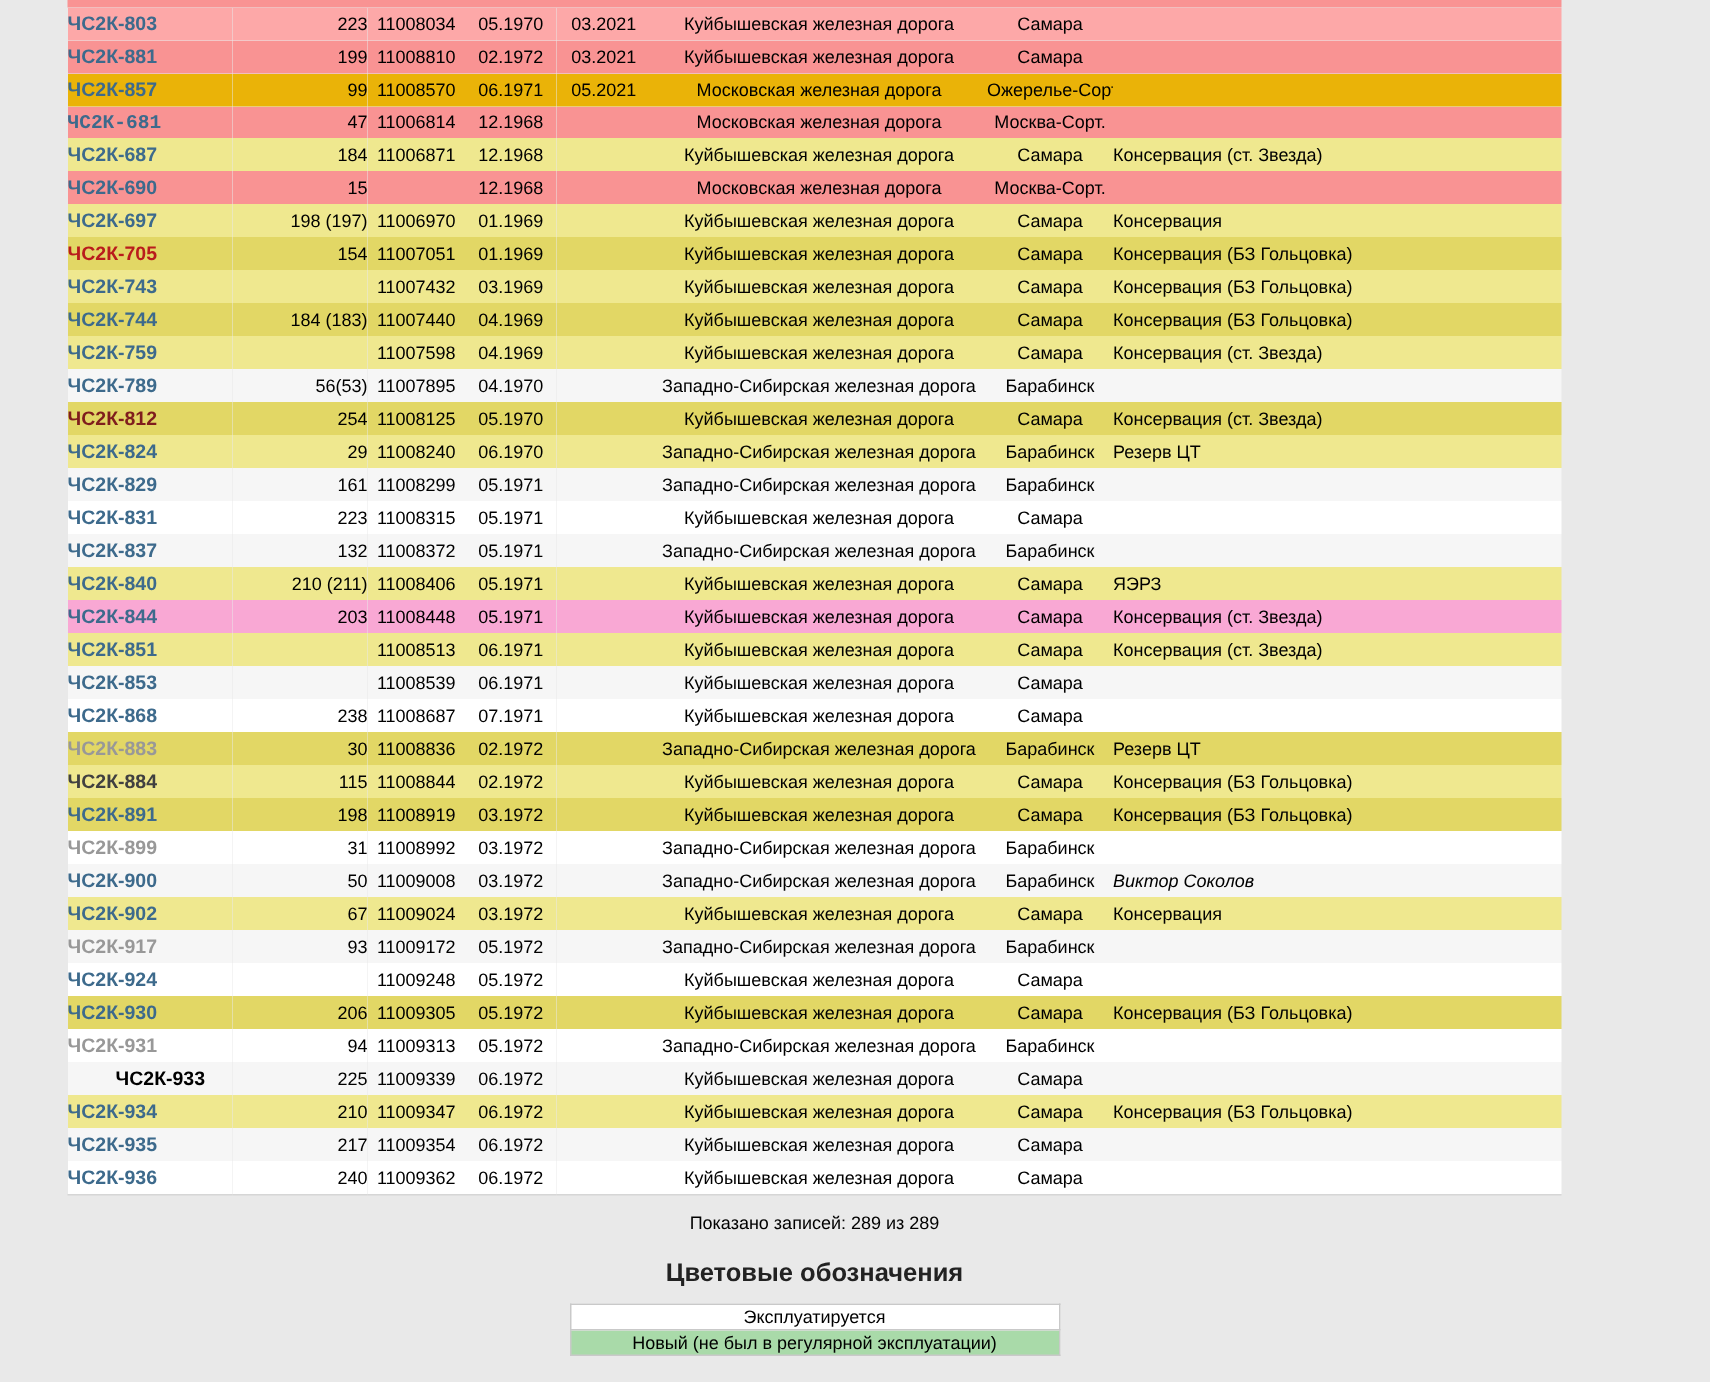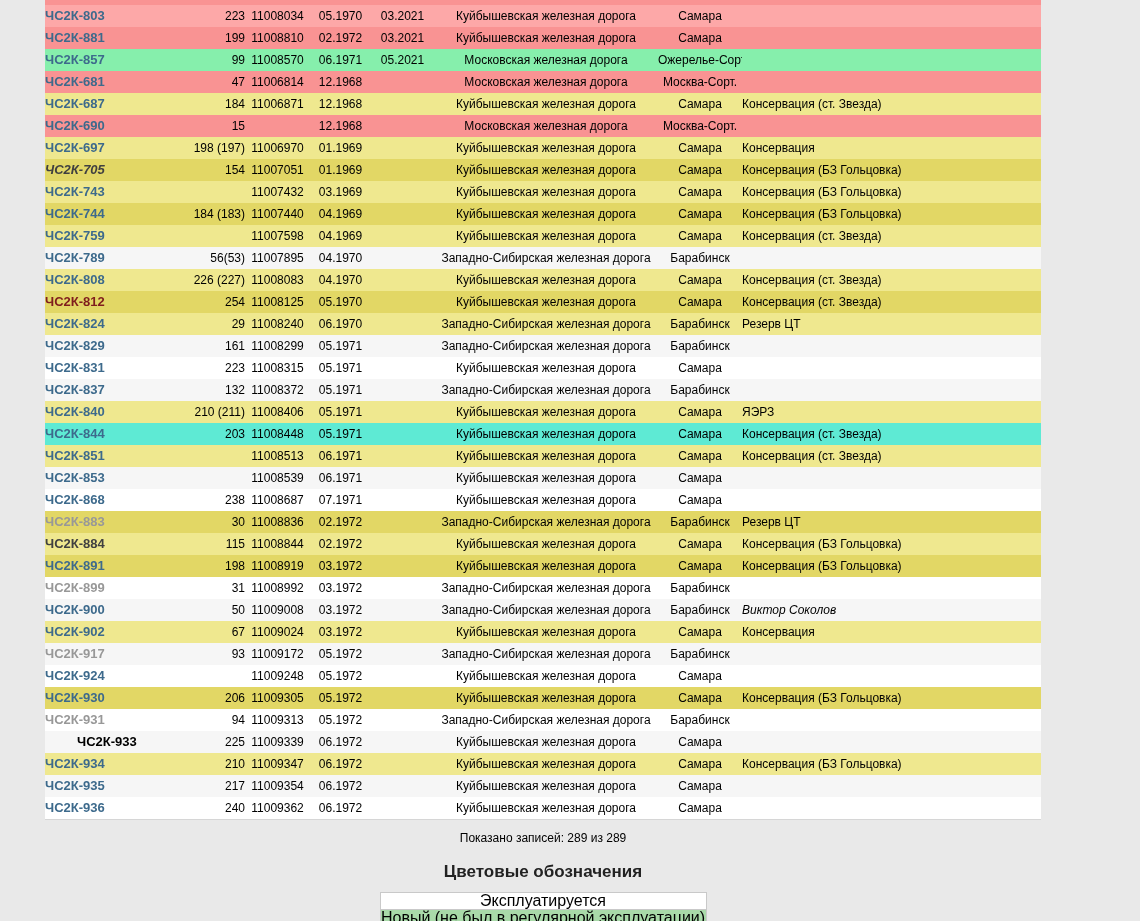--- a/index.html
+++ b/index.html
@@ -62,21 +62,21 @@
   }
   table.legend-table {
     margin: 10px auto 0 auto;
     border-collapse: collapse;
     width: 327px;
     background: #ffffff;
   }
   table.legend-table td {
     border: 1px solid #c9c9c9;
     text-align: center;
-    font-size: 16px;
+    font-size: 12px;
     line-height: 16px;
     height: 16px;
     padding: 0;
     color: #000;
     white-space: nowrap;
   }
 </style>
 </head>
 <body style="background: rgb(233, 233, 233);">
 
@@ -108,32 +108,32 @@
         <tr class="loco-row" style="background: rgb(249, 147, 147);">
     <td class="c-num"><a href="#" class="loco-link" style="color: rgb(61, 106, 140);">ЧС2К-881</a></td>
     <td class="c-factory">199</td>
     <td class="c-serial">11008810</td>
     <td class="c-built">02.1972</td>
     <td class="c-retired">03.2021</td>
     <td class="c-railway">Куйбышевская железная дорога</td>
     <td class="c-depot">Самара</td>
     <td class="c-note"></td>
   </tr>
-        <tr class="loco-row" style="background: #86efac;">
+        <tr class="loco-row" style="background: #eab308;">
     <td class="c-num"><a href="#" class="loco-link" style="color: rgb(61, 106, 140);">ЧС2К-857</a></td>
     <td class="c-factory">99</td>
     <td class="c-serial">11008570</td>
     <td class="c-built">06.1971</td>
     <td class="c-retired">05.2021</td>
     <td class="c-railway">Московская железная дорога</td>
     <td class="c-depot">Ожерелье-Сорт.</td>
     <td class="c-note"></td>
   </tr>
         <tr class="loco-row" style="background: rgb(249, 147, 147);">
-    <td class="c-num"><a href="#" class="loco-link" style="color: rgb(61, 106, 140);">ЧС2К-681</a></td>
+    <td class="c-num"><a href="#" class="loco-link" style="color: rgb(61, 106, 140); font-family: Liberation Mono, monospace;">ЧС2К-681</a></td>
     <td class="c-factory">47</td>
     <td class="c-serial">11006814</td>
     <td class="c-built">12.1968</td>
     <td class="c-retired"></td>
     <td class="c-railway">Московская железная дорога</td>
     <td class="c-depot">Москва-Сорт.</td>
     <td class="c-note"></td>
   </tr>
         <tr class="loco-row" style="background: rgb(239, 232, 143);">
     <td class="c-num"><a href="#" class="loco-link" style="color: rgb(61, 106, 140);">ЧС2К-687</a></td>
@@ -159,21 +159,21 @@
     <td class="c-num"><a href="#" class="loco-link" style="color: rgb(61, 106, 140);">ЧС2К-697</a></td>
     <td class="c-factory">198 (197)</td>
     <td class="c-serial">11006970</td>
     <td class="c-built">01.1969</td>
     <td class="c-retired"></td>
     <td class="c-railway">Куйбышевская железная дорога</td>
     <td class="c-depot">Самара</td>
     <td class="c-note">Консервация</td>
   </tr>
         <tr class="loco-row" style="background: rgb(226, 215, 101);">
-    <td class="c-num"><a href="#" class="loco-link" style="color: #404040; font-style: italic;">ЧС2К-705</a></td>
+    <td class="c-num"><a href="#" class="loco-link" style="color: #b91c1c;">ЧС2К-705</a></td>
     <td class="c-factory">154</td>
     <td class="c-serial">11007051</td>
     <td class="c-built">01.1969</td>
     <td class="c-retired"></td>
     <td class="c-railway">Куйбышевская железная дорога</td>
     <td class="c-depot">Самара</td>
     <td class="c-note">Консервация (БЗ Гольцовка)</td>
   </tr>
         <tr class="loco-row" style="background: rgb(239, 232, 143);">
     <td class="c-num"><a href="#" class="loco-link" style="color: rgb(61, 106, 140);">ЧС2К-743</a></td>
@@ -208,30 +208,20 @@
         <tr class="loco-row" style="background: rgb(246, 246, 246);">
     <td class="c-num"><a href="#" class="loco-link" style="color: rgb(61, 106, 140);">ЧС2К-789</a></td>
     <td class="c-factory">56(53)</td>
     <td class="c-serial">11007895</td>
     <td class="c-built">04.1970</td>
     <td class="c-retired"></td>
     <td class="c-railway">Западно-Сибирская железная дорога</td>
     <td class="c-depot">Барабинск</td>
     <td class="c-note"></td>
   </tr>
-        <tr class="loco-row" style="background: rgb(239, 232, 143);">
-    <td class="c-num"><a href="#" class="loco-link" style="color: rgb(61, 106, 140);">ЧС2К-808</a></td>
-    <td class="c-factory">226 (227)</td>
-    <td class="c-serial">11008083</td>
-    <td class="c-built">04.1970</td>
-    <td class="c-retired"></td>
-    <td class="c-railway">Куйбышевская железная дорога</td>
-    <td class="c-depot">Самара</td>
-    <td class="c-note">Консервация (ст. Звезда)</td>
-  </tr>
         <tr class="loco-row" style="background: rgb(226, 215, 101);">
     <td class="c-num"><a href="#" class="loco-link" style="color: #7f1d1d;">ЧС2К-812</a></td>
     <td class="c-factory">254</td>
     <td class="c-serial">11008125</td>
     <td class="c-built">05.1970</td>
     <td class="c-retired"></td>
     <td class="c-railway">Куйбышевская железная дорога</td>
     <td class="c-depot">Самара</td>
     <td class="c-note">Консервация (ст. Звезда)</td>
   </tr>
@@ -278,21 +268,21 @@
         <tr class="loco-row" style="background: rgb(239, 232, 143);">
     <td class="c-num"><a href="#" class="loco-link" style="color: rgb(61, 106, 140);">ЧС2К-840</a></td>
     <td class="c-factory">210 (211)</td>
     <td class="c-serial">11008406</td>
     <td class="c-built">05.1971</td>
     <td class="c-retired"></td>
     <td class="c-railway">Куйбышевская железная дорога</td>
     <td class="c-depot">Самара</td>
     <td class="c-note">ЯЭРЗ</td>
   </tr>
-        <tr class="loco-row" style="background: #5eead4;">
+        <tr class="loco-row" style="background: #f9a8d4;">
     <td class="c-num"><a href="#" class="loco-link" style="color: rgb(61, 106, 140);">ЧС2К-844</a></td>
     <td class="c-factory">203</td>
     <td class="c-serial">11008448</td>
     <td class="c-built">05.1971</td>
     <td class="c-retired"></td>
     <td class="c-railway">Куйбышевская железная дорога</td>
     <td class="c-depot">Самара</td>
     <td class="c-note">Консервация (ст. Звезда)</td>
   </tr>
         <tr class="loco-row" style="background: rgb(239, 232, 143);">

